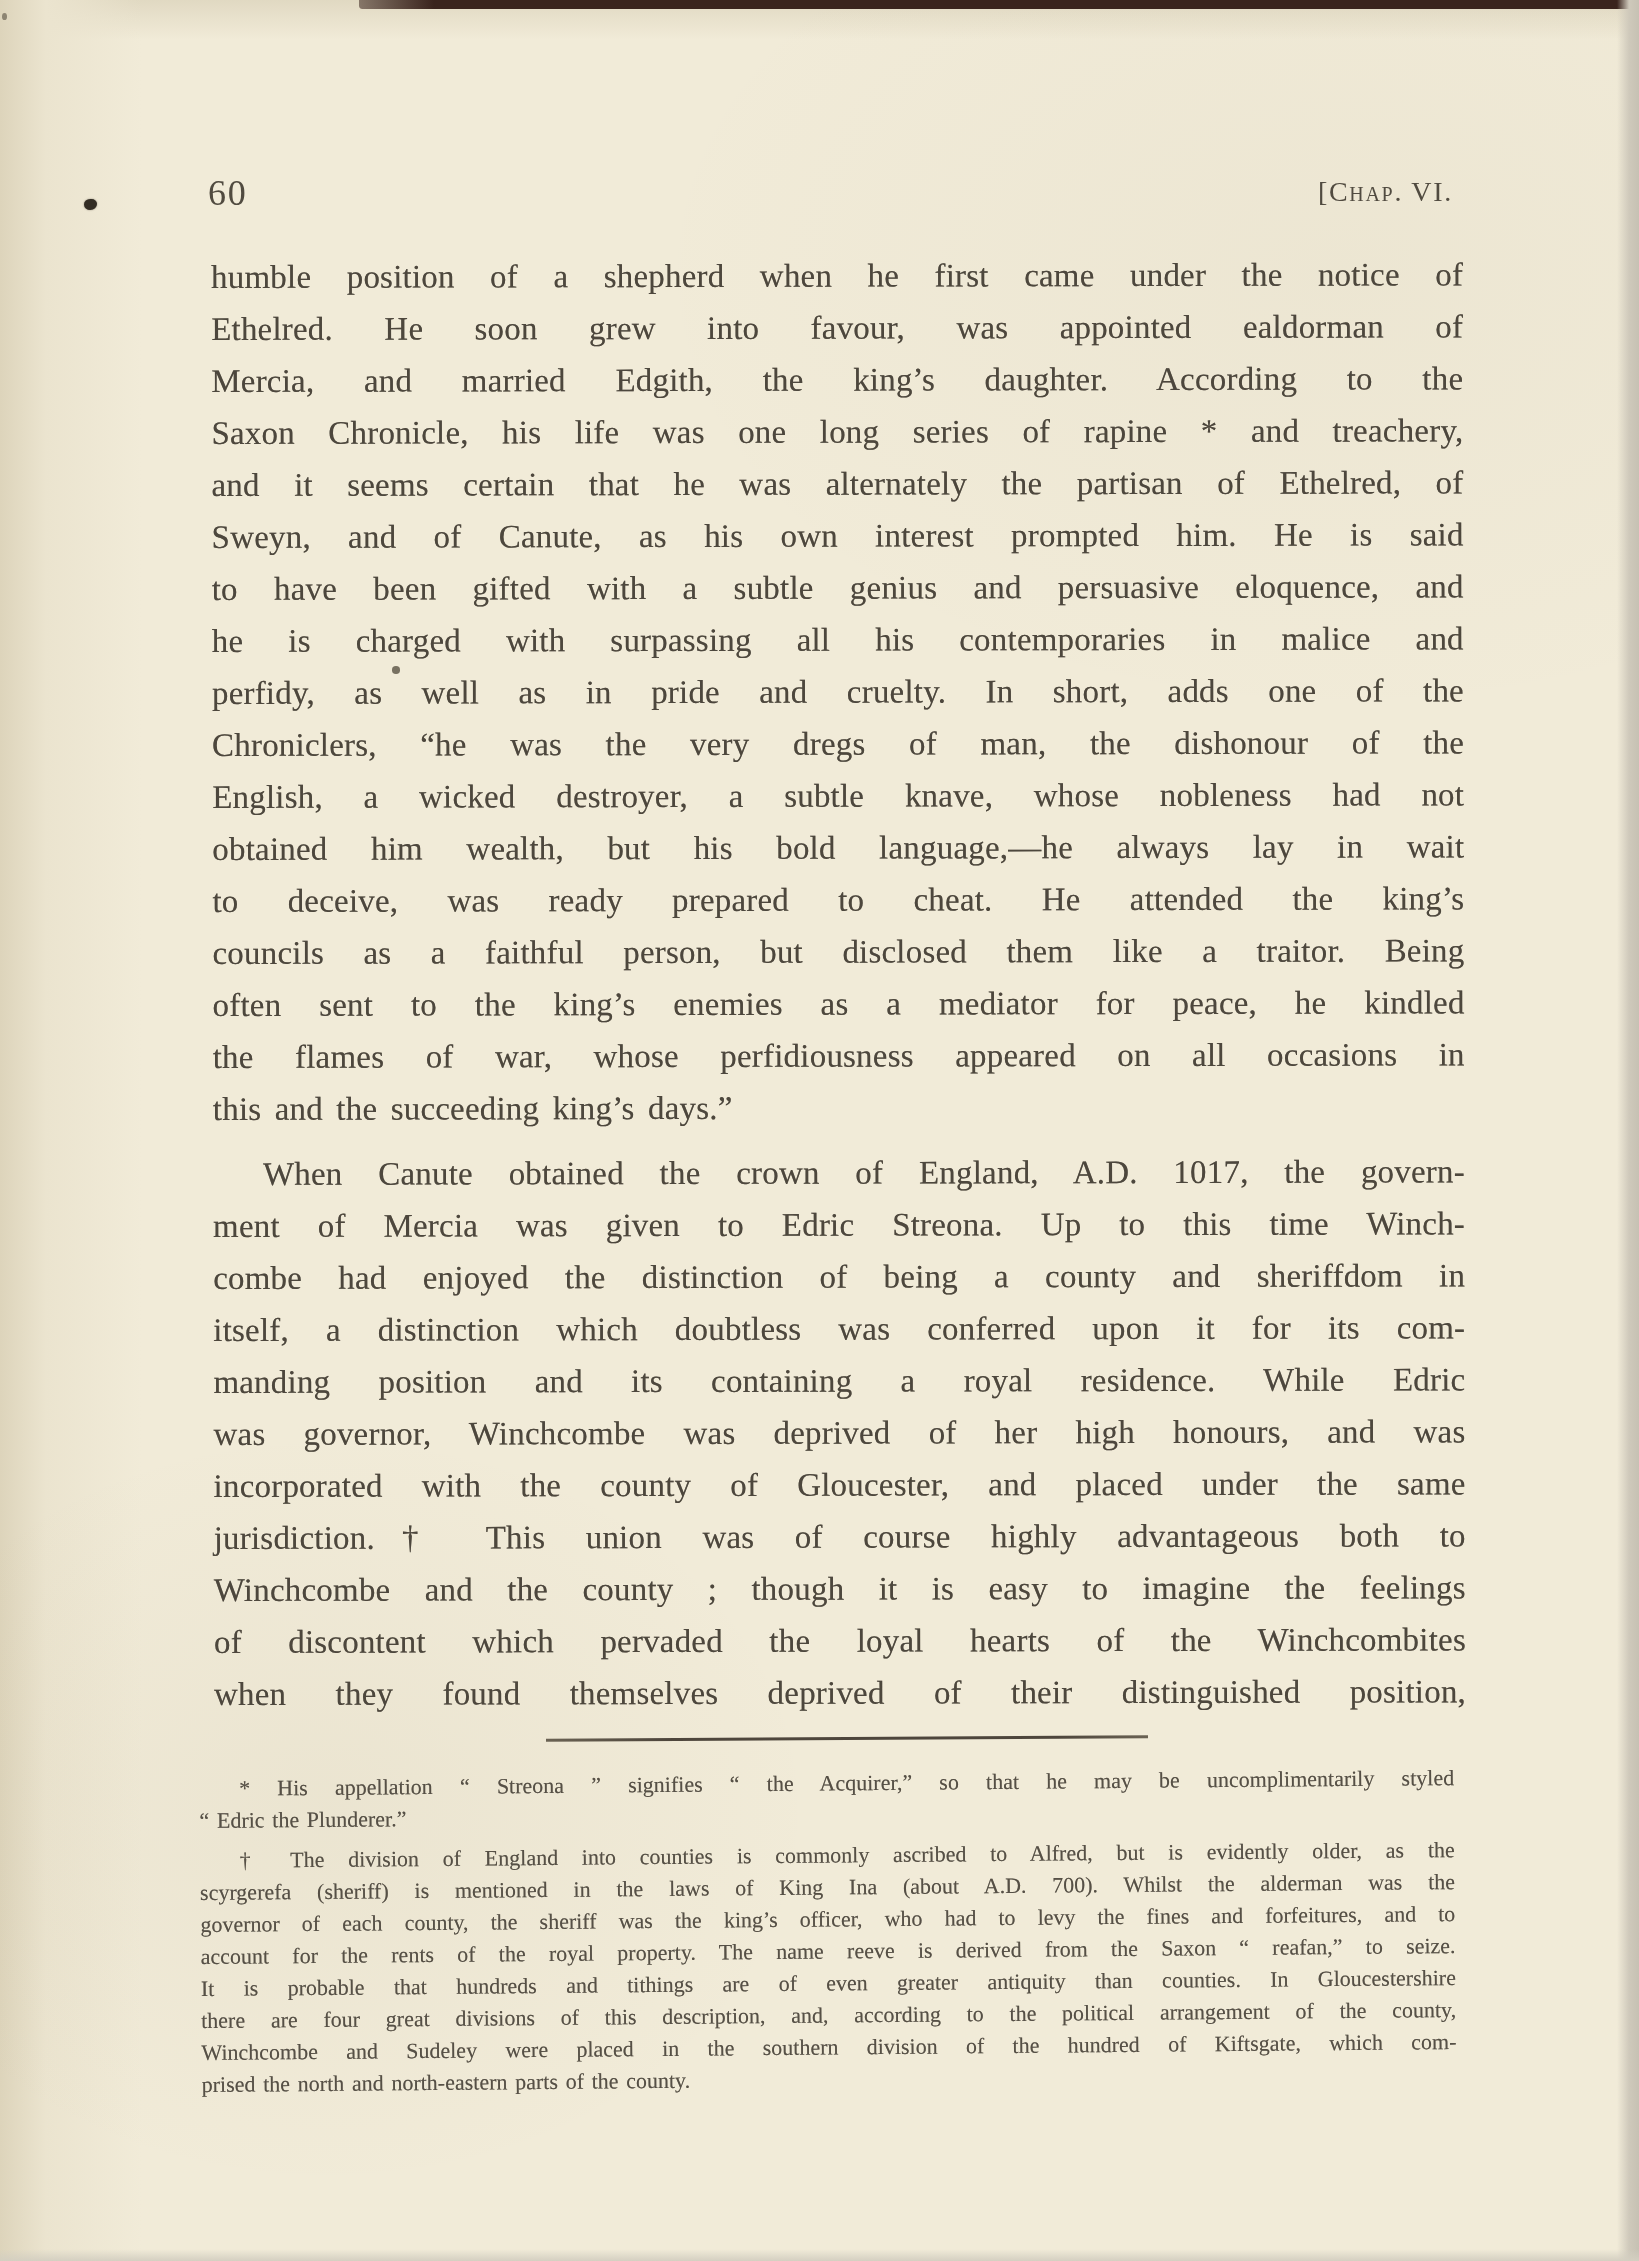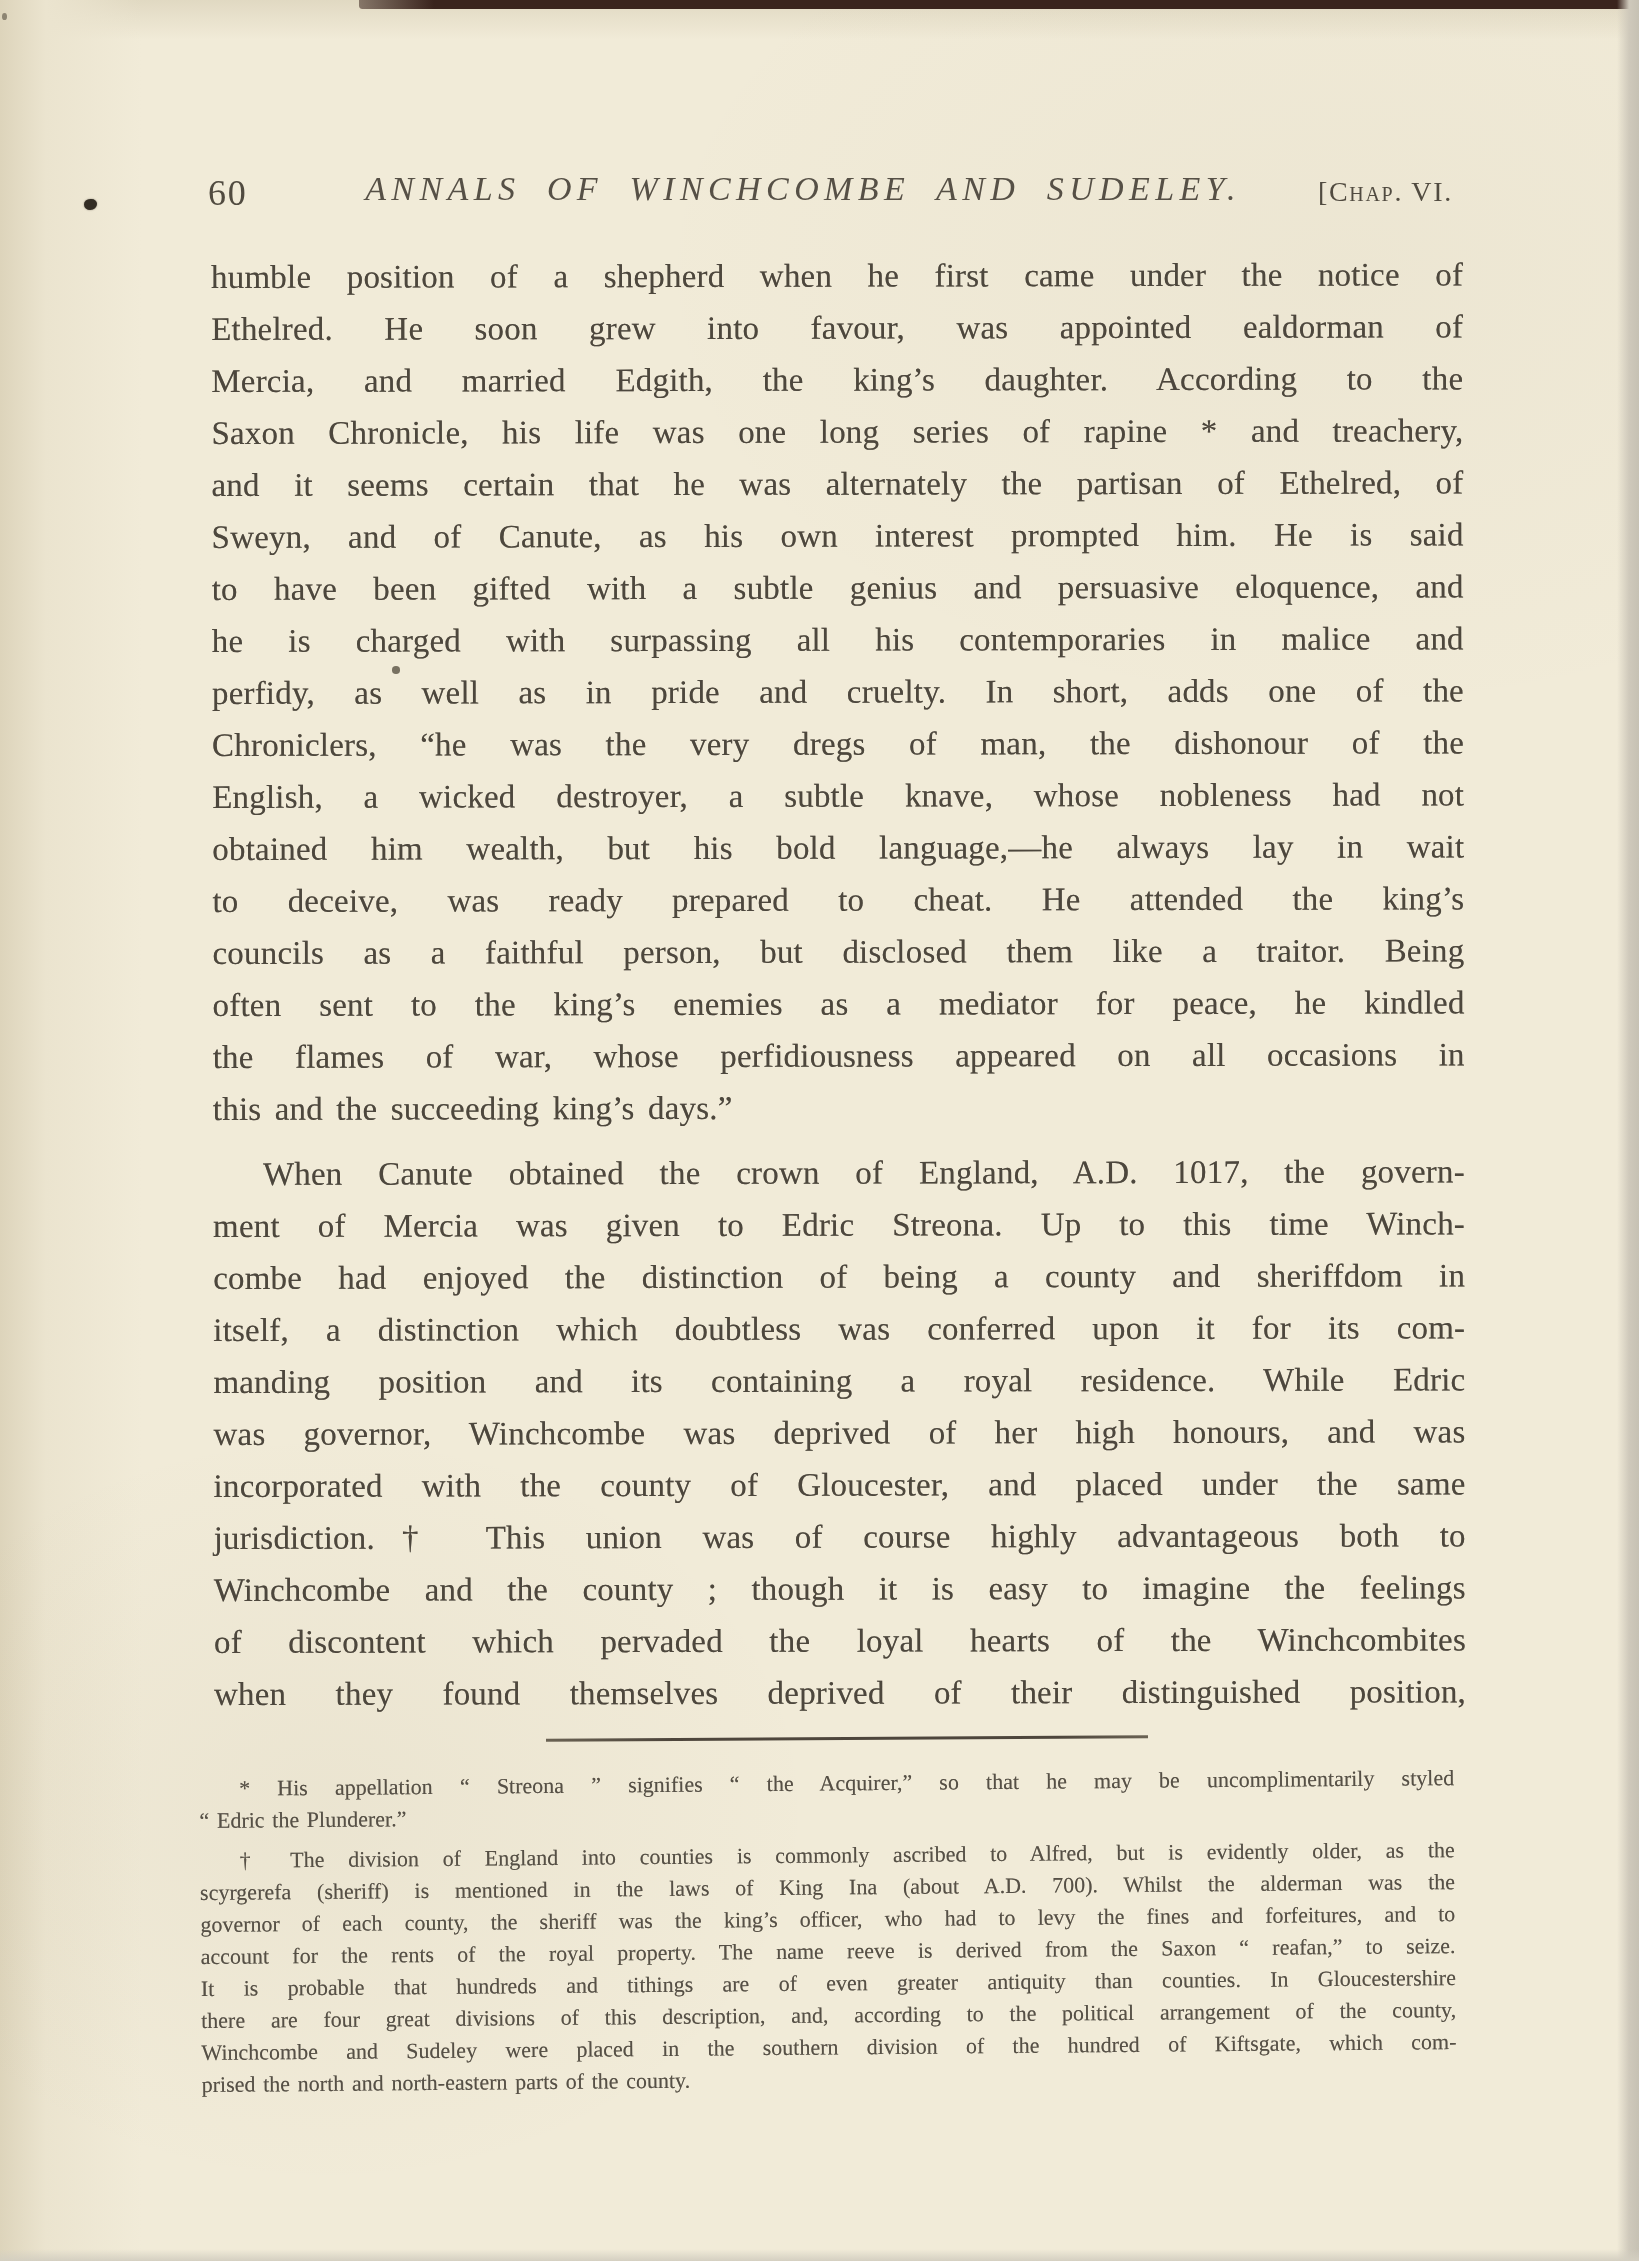--- a/index.html
+++ b/index.html
@@ -104,21 +104,20 @@
 <div class="page">
   <div class="top-strip"></div>
   <div class="right-band"></div>
   <div class="bottom-band"></div>
   <div class="corner-speck"></div>
   <div class="ink-dot"></div>
   <div class="speck"></div>
 
   <header class="pagehead">
     <span class="pnum">60</span>
-    <span class="rtitle">ANNALS OF WINCHCOMBE AND SUDELEY.</span>
     <span class="chap">[Chap. VI.</span>
   </header>
 
   <main class="bodytext">
       <div class="paragraph">
         <div class="bline">humble position of a shepherd when he first came under the notice of</div>
         <div class="bline">Ethelred. He soon grew into favour, was appointed ealdorman of</div>
         <div class="bline">Mercia, and married Edgith, the king’s daughter. According to the</div>
         <div class="bline">Saxon Chronicle, his life was one long series of rapine * and treachery,</div>
         <div class="bline">and it seems certain that he was alternately the partisan of Ethelred, of</div>

